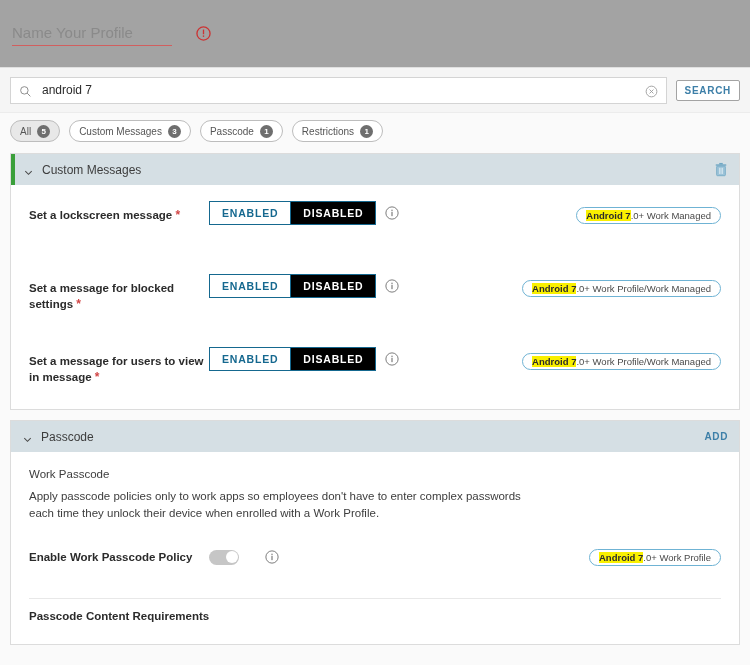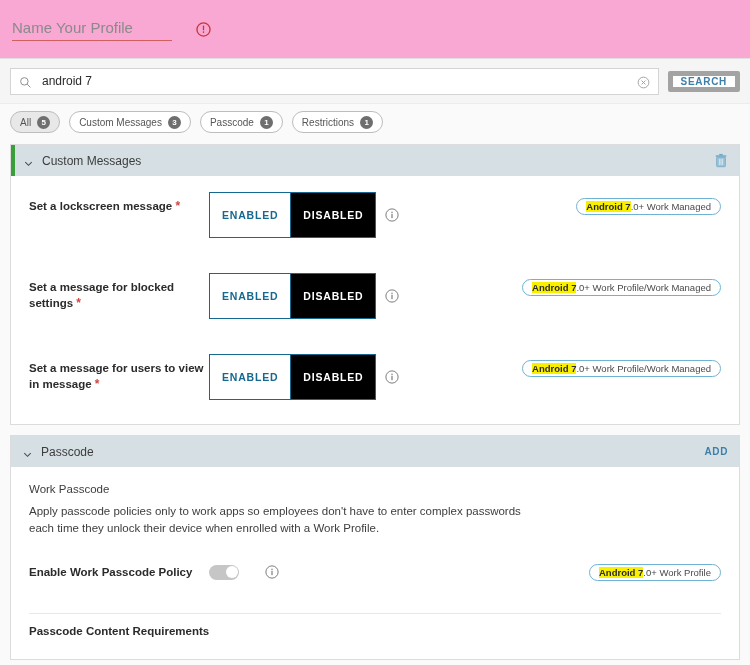--- a/index.html
+++ b/index.html
@@ -6,22 +6,22 @@
   html, body {
     margin: 0; padding: 0;
     width: 750px; height: 665px;
     background: #fafafa;
     font-family: "Liberation Sans", sans-serif;
     overflow: hidden;
   }
 
   
   .name-bar {
-    height: 59px;
-    background: #f9a8d4;
+    height: 68px;
+    background: #a3a3a3;
     border-bottom: 1px solid #e0e0e0;
     display: flex;
     align-items: center;
     padding: 0 12px;
   }
   .name-field-wrap { position: relative; width: 160px; }
   .name-input {
     width: 160px;
     border: none;
     border-bottom: 1px solid #d15f5f;
@@ -65,21 +65,21 @@
     font-family: "Liberation Sans", sans-serif;
     font-size: 12px;
     color: #2b2b2b;
     margin-left: 8px;
     background: transparent;
   }
   .clear-icon { width: 13px; height: 13px; flex: 0 0 auto; cursor: pointer; }
   .search-btn {
     margin-left: 9px;
     height: 21px;
-    border: 5px solid #a3a3a3;
+    border: 1px solid #a3a3a3;
     background: #ffffff;
     color: #3d7fa8;
     font-family: "Liberation Sans", sans-serif;
     font-size: 10px;
     font-weight: bold;
     letter-spacing: 0.7px;
     padding: 0 8px;
     border-radius: 2px;
     cursor: pointer;
   }
@@ -169,21 +169,21 @@
     font-weight: bold;
     color: #2b2b2b;
     line-height: 16px;
     padding-top: 6px;
   }
   .req { color: #d14545; font-size: 12px; }
   .control-col { flex: 0 0 auto; display: flex; align-items: center; }
 
   .btn-group { display: flex; }
   .seg {
-    height: 46px;
+    height: 24px;
     min-width: 70px;
     padding: 8px 12px;
     font-size: 10.5px;
     font-weight: bold;
     letter-spacing: 0.8px;
     display: flex;
     align-items: center;
     justify-content: center;
     cursor: pointer;
     border: 1px solid #15688f;

